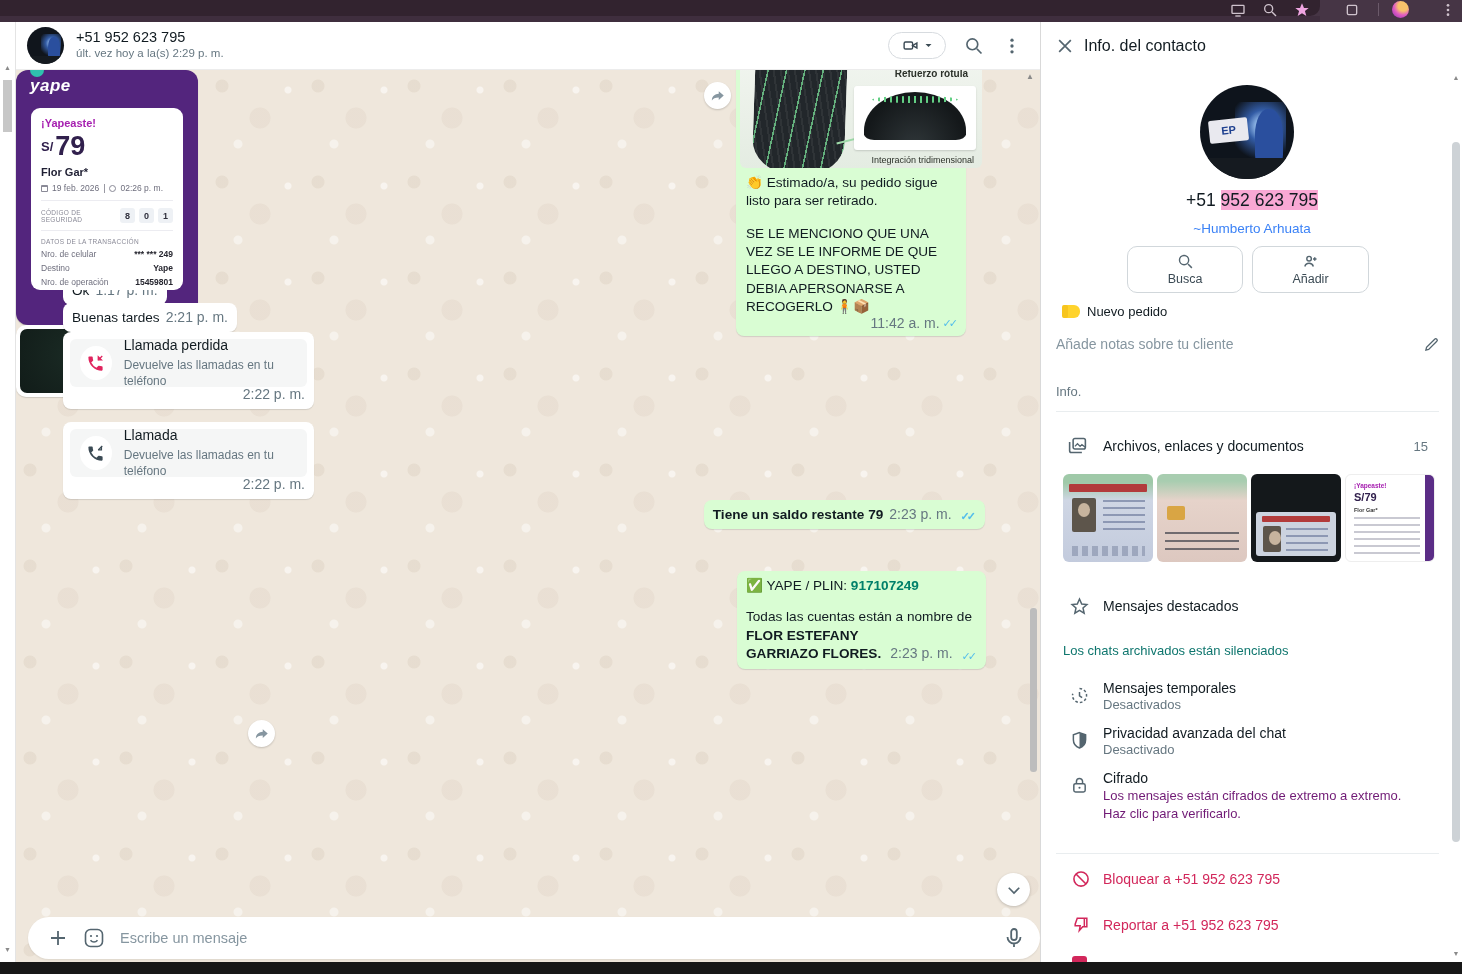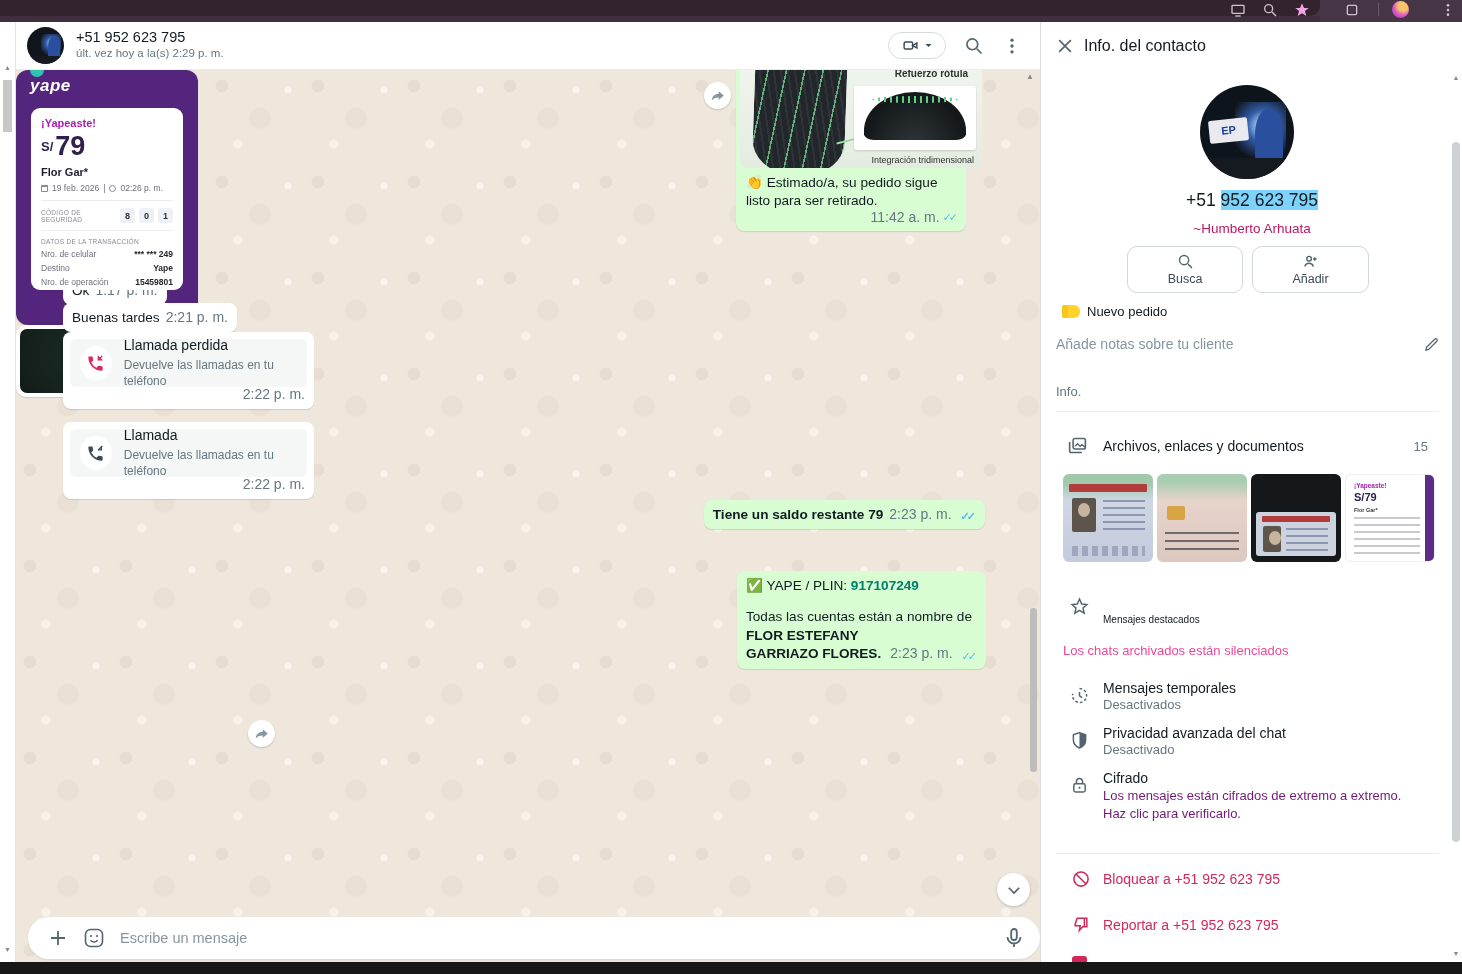--- a/index.html
+++ b/index.html
@@ -131,22 +131,22 @@
   
   .panel { position:absolute; left:1040px; top:22px; width:422px; height:940px; background:#fff; border-left:1px solid #d9d9d9; }
   .p-close { position:absolute; left:14px; top:14px; width:20px; height:20px; color:#54656f; }
   .p-title { position:absolute; left:43px; top:15px; font-size:16px; color:#111b21; }
   .p-avatar { position:absolute; left:159px; top:63px; width:94px; height:94px; border-radius:50%; overflow:hidden; background:#0e141c; }
   .av-glow { position:absolute; right:8%; top:18%; width:55%; height:64%; background:radial-gradient(circle at 55% 40%, rgba(170,210,255,.95) 0 12%, rgba(60,110,200,.8) 35%, rgba(20,40,80,0) 75%); }
   .av-fig { position:absolute; right:12%; top:26%; width:30%; height:60%; background:#2a4f9e; border-radius:45% 45% 20% 20%; }
   .av-plate { position:absolute; left:10%; top:36%; width:42%; height:24%; background:#e9e9ef; border-radius:2px; transform:rotate(-6deg); display:flex; align-items:center; justify-content:center; font-size:11px; font-weight:bold; color:#1d3f8f; }
   .av-road { position:absolute; left:0; bottom:0; width:100%; height:22%; background:#151a20; }
   .p-phone { position:absolute; left:0; top:168px; width:422px; text-align:center; font-size:17.5px; color:#111b21; }
-  .p-sel { background:#7dd3fc;margin-top:34px; }
-  .p-alias { position:absolute; left:0; top:199px; width:422px; text-align:center; font-size:13.5px; color:#be185d; }
+  .p-sel { background:#f9a8d4;margin-top:34px; }
+  .p-alias { position:absolute; left:0; top:199px; width:422px; text-align:center; font-size:13.5px; color:#3b82f6; }
   .p-btn { position:absolute; top:224px; height:47px; border:1px solid #d1d7db; border-radius:10px; background:#fff; display:flex; flex-direction:column; align-items:center; justify-content:center; gap:2px; color:#3b4a54; font-size:12.5px; }
   .p-btn svg { width:17px; height:17px; color:#54656f; }
   .p-btn1 { left:86px; width:116px; }
   .p-btn2 { left:211px; width:117px; }
   .tag-ic { position:absolute; left:22px; top:283px; width:17px; height:13px; background:#ffd32c; border-radius:2px 6px 6px 2px; }
   .tag-ic::before { content:""; position:absolute; left:-1px; top:0; width:6px; height:13px; background:#f7c51e; border-radius:2px; }
   .p-tag-label { position:absolute; left:46px; top:282px; font-size:13px; color:#111b21; }
   .p-notes { position:absolute; left:15px; top:314px; font-size:14px; color:#8696a0; }
   .p-pencil { position:absolute; left:382px; top:314px; width:17px; height:17px; color:#54656f; }
   .p-info { position:absolute; left:15px; top:362px; font-size:13px; color:#667781; }
@@ -174,22 +174,22 @@
   .t-card3 .t-band { top:4px; height:6px; }
   .t-card3 .t-photo { left:7px; top:14px; width:18px; height:26px; }
   .t-card3 .t-lines { left:30px; top:16px; height:24px; }
   .t-receipt { background:#fff; border:1px solid #eee; }
   .t-pbar { position:absolute; right:0; top:0; width:9px; height:100%; background:#5b2d86; }
   .t-rt { position:absolute; left:8px; top:7px; font-size:6.5px; font-weight:bold; color:#a61fb0; }
   .t-ra { position:absolute; left:8px; top:16px; font-size:11px; font-weight:bold; color:#31204d; }
   .t-rp { position:absolute; left:8px; top:32px; font-size:5.5px; font-weight:bold; color:#333; }
   .t-rlines { position:absolute; left:8px; top:42px; right:14px; bottom:6px;
      background:repeating-linear-gradient(180deg, #c9c9d2 0 2px, transparent 2px 7px); }
-  .p-star-label { position:absolute; left:62px; top:576px; font-size:10px; color:#111b21;margin-top:16px; }
-  .p-archived { position:absolute; left:22px; top:621px; font-size:13px; color:#ec4899; }
+  .p-star-label { position:absolute; left:62px; top:576px; font-size:14px; color:#111b21; }
+  .p-archived { position:absolute; left:22px; top:621px; font-size:13px; color:#0f766e; }
   .p-row-title { position:absolute; left:62px; font-size:14px; color:#111b21; }
   .p-row-sub { position:absolute; left:62px; font-size:13px; color:#667781; }
   .p-enc-desc { position:absolute; left:62px; top:765px; width:318px; font-size:13px; color:#701a75; line-height:1.35; }
   .p-danger { position:absolute; left:62px; font-size:14px; color:#d2275b; }
   .dgr-ic { position:absolute; left:30px; width:20px; height:20px; color:#d2275b; }
   .dgr-ic svg { width:100%; height:100%; }
   .panel-scroll { position:absolute; right:1px; top:50px; width:10px; height:888px; }
   .ps-thumb { position:absolute; left:1px; top:70px; width:8px; height:700px; background:#cdd2d6; border-radius:4px; }
   .ps-arrow { position:absolute; left:0; width:10px; text-align:center; font-size:7px; color:#8a8a8a; }
 </style>
@@ -273,20 +273,21 @@
         <div class="cone"></div>
         <div class="connector"></div>
         <div class="inset">
           <div class="dome"></div>
         </div>
         <div class="prod-lbl-top">Refuerzo rótula</div>
         <div class="prod-lbl-bot">Integración tridimensional</div>
       </div>
       <div class="prod-text">
         <div class="p1">👏 Estimado/a, su pedido sigue listo para ser retirado.</div>
+        <div class="p2">SE LE MENCIONO QUE UNA VEZ SE LE INFORME DE QUE LLEGO A DESTINO, USTED DEBIA APERSONARSE A RECOGERLO 🧍📦</div>
       </div>
       <div class="meta-br">
         <span class="msg-time">11:42 a. m.</span>
         <span class="ticks">✓✓</span>
       </div>
     </div>
     <div class="fwd-btn" style="left:688px;top:12px">
       <svg viewBox="0 0 24 24" fill="currentColor">
           <path d="M14 9V5l8 7-8 7v-4C8 15 5 17 3 20c0-6 3-10 11-11z"></path>
         </svg>

